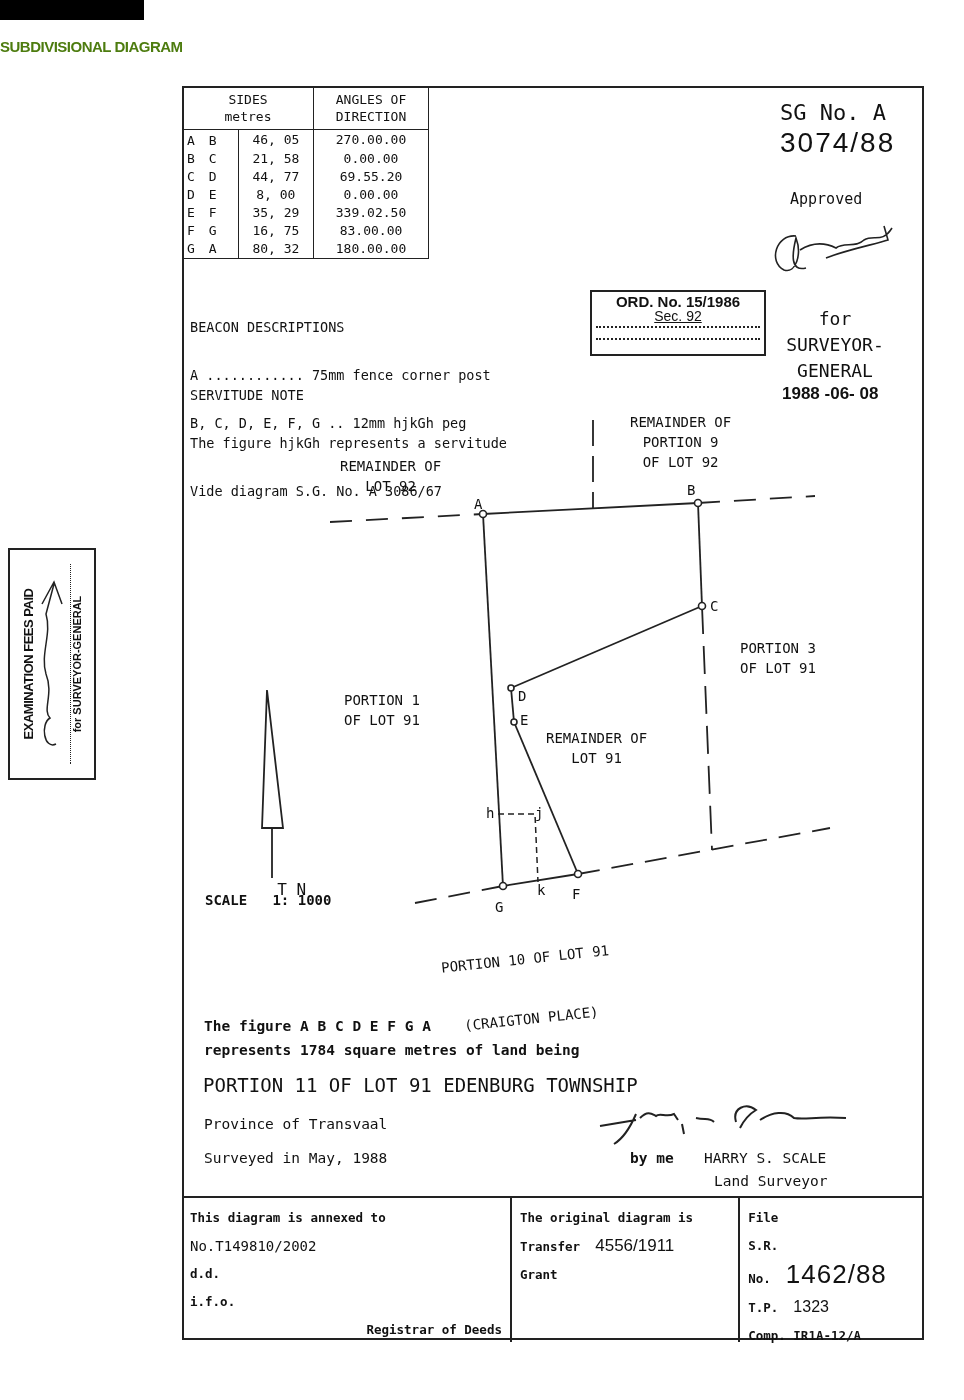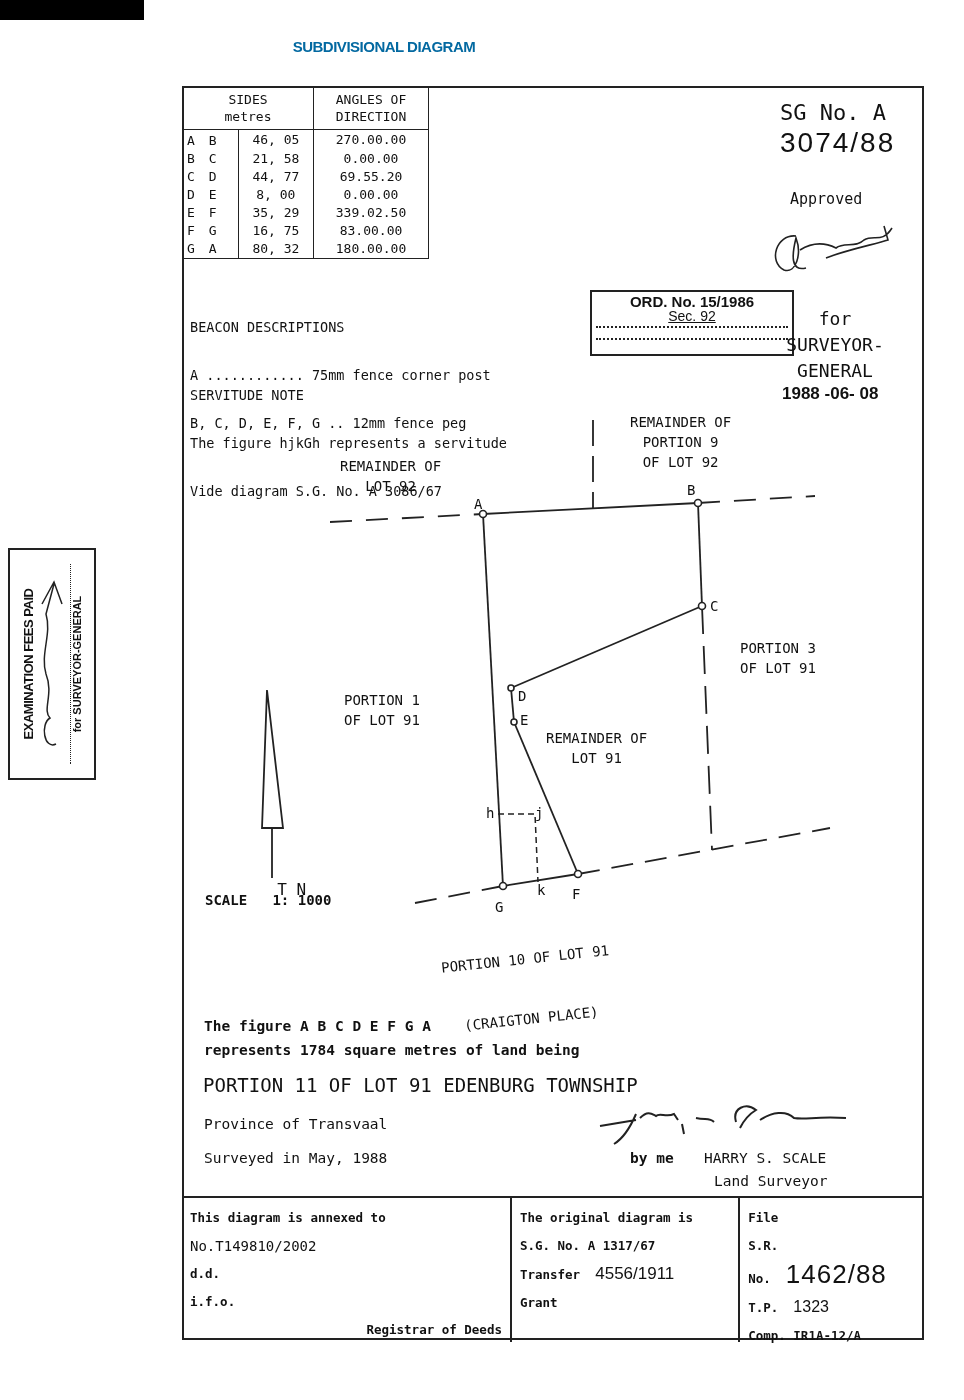--- a/index.html
+++ b/index.html
@@ -1,34 +1,34 @@
 <!DOCTYPE html>
 <html><head>
 <meta charset="utf-8">
 <style>
   html, body { margin:0; padding:0; background:#fff; }
   body { width:964px; height:1400px; position:relative; overflow:hidden; color:#111;
          font-family:"DejaVu Sans Mono","Liberation Mono",monospace; }
   .abs { position:absolute; }
   .blackbar { left:0; top:0; width:144px; height:20px; background:#000; }
-  .title { left:0; width:768px; top:38px; text-align:center; font-family:"Liberation Sans",sans-serif;
-           font-weight:bold; font-size:15px; letter-spacing:-0.5px; color:#0369a1; }
+  .title { left:0; width:768px; top:38px; text-align:left; font-family:"Liberation Sans",sans-serif;
+           font-weight:bold; font-size:15px; letter-spacing:-0.5px; color:#4d7c0f; }
   .frame { left:182px; top:86px; width:742px; height:1254px; border:2px solid #222; box-sizing:border-box; }
   table.sides { position:absolute; left:182px; top:86px; border-collapse:collapse; font-size:13px; }
   table.sides td, table.sides th { border:1.5px solid #222; padding:0 4px; line-height:18px; }
   table.sides th { font-weight:normal; line-height:17px; padding:4px 6px;margin-left:36px; }
   table.sides td.lbl { letter-spacing:3px; border-right:1.5px solid #222; }
   table.sides td.num { text-align:center; }
   table.sides tr.body td { border-top:none; border-bottom:none; }
   .t13 { font-size:13.5px; line-height:16px; white-space:pre; }
   .sg { left:780px; top:98px; font-family:"DejaVu Sans Mono",monospace; font-size:22px; line-height:30px; }
   .sg .big { font-size:28px; font-family:"Liberation Sans",sans-serif; letter-spacing:2px; }
   .approved { left:790px; top:190px; font-size:15px; }
   .sig { position:absolute; }
-  .ord { left:590px; top:290px; width:204px; height:66px; border:2px solid #222; box-sizing:border-box;
+  .ord { left:590px; top:290px; width:176px; height:66px; border:2px solid #222; box-sizing:border-box;
          font-family:"Liberation Sans",sans-serif; font-size:15px; text-align:center; }
   .ord .l1 { font-weight:bold; margin-top:1px; }
   .ord .l2 { font-size:14px; text-decoration:underline; line-height:13px; }
   .ord .dots { border-bottom:2px dotted #222; margin:0 4px; height:3px; }
   .ord .dots2 { border-bottom:2px dotted #222; margin:10px 4px 0; height:0; }
   .sgfor { left:770px; top:306px; font-family:"DejaVu Sans Mono",monospace; font-size:18px; line-height:26px; text-align:center; width:130px; }
   .date { left:782px; top:384px; font-family:"Liberation Sans",sans-serif; font-weight:bold; font-size:17px; }
   .lbl-map { font-size:14px; line-height:20px; text-align:center; white-space:pre; }
   .bottom-text { font-size:14.5px; }
   .portion { font-size:19px; font-family:"DejaVu Sans Mono",monospace; }
@@ -116,21 +116,21 @@
 <div class="abs sgfor">
   <div>for</div>
   <div>SURVEYOR-</div>
   <div>GENERAL</div>
 </div>
 <div class="abs date">1988 -06- 08</div>
 
 <div class="abs t13" style="left:190px;top:287px;">
   <div>BEACON DESCRIPTIONS</div>
   <div>A ............ 75mm fence corner post</div>
-  <div>B, C, D, E, F, G .. 12mm fence peg</div>
+  <div>B, C, D, E, F, G .. 12mm hjkGh peg</div>
 </div>
 <div class="abs t13" style="left:190px;top:355px;">
   <div>SERVITUDE NOTE</div>
   <div>The figure hjkGh represents a servitude</div>
   <div>Vide diagram S.G. No. A 3086/67</div>
 </div>
 
 <svg class="abs" style="left:0;top:0" width="964" height="1400">
   <g stroke="#222" stroke-width="1.8" fill="none">
 
@@ -224,21 +224,20 @@
 <div class="btable">
   <div class="col" style="width:334px">
     <div>This diagram is annexed to</div>
     <div style="font-size:14px;font-weight:normal">No.T149810/2002</div>
     <div>d.d.</div>
     <div>i.f.o.</div>
     <div style="text-align:right">Registrar of Deeds</div>
   </div>
   <div class="col" style="width:231px">
     <div>The original diagram is</div>
-    <div>S.G. No. A 1317/67</div>
     <div><span>Transfer</span>&nbsp;&nbsp;<span style="font-family:'Liberation Sans',sans-serif;font-weight:normal;font-size:17px">4556/1911</span></div>
     <div>Grant</div>
   </div>
   <div class="col" style="width:186px">
     <div>File</div>
     <div><span>S.R. No.</span>&nbsp;&nbsp;<span style="font-family:'Liberation Sans',sans-serif;font-weight:normal;font-size:26px;letter-spacing:1px">1462/88</span></div>
     <div><span>T.P.</span>&nbsp;&nbsp;<span style="font-family:'Liberation Sans',sans-serif;font-weight:normal;font-size:16px">1323</span></div>
     <div>Comp. IR1A-12/A</div>
   </div>
 </div>

